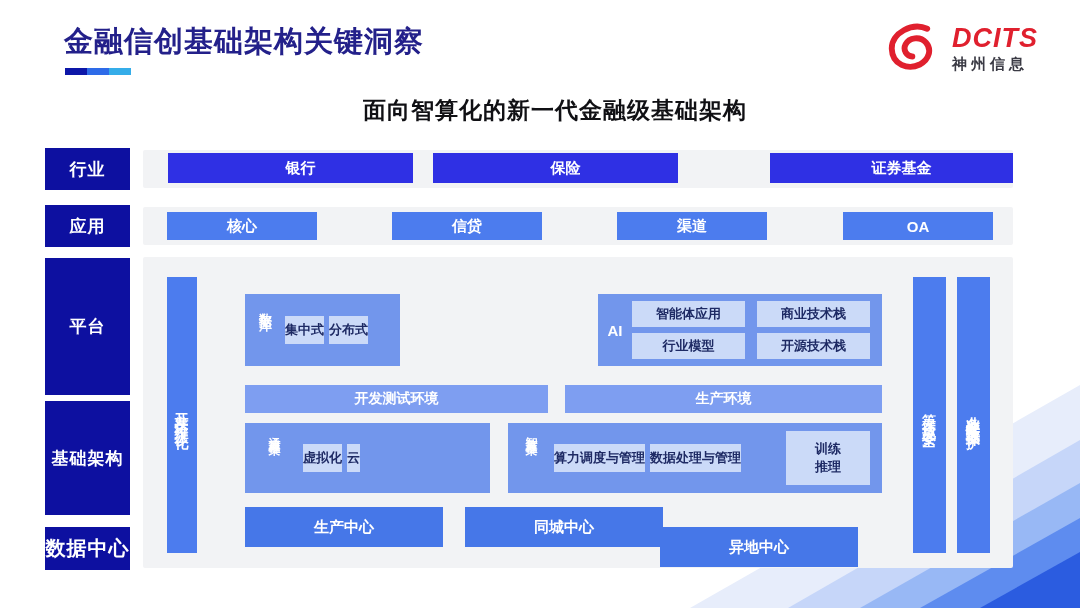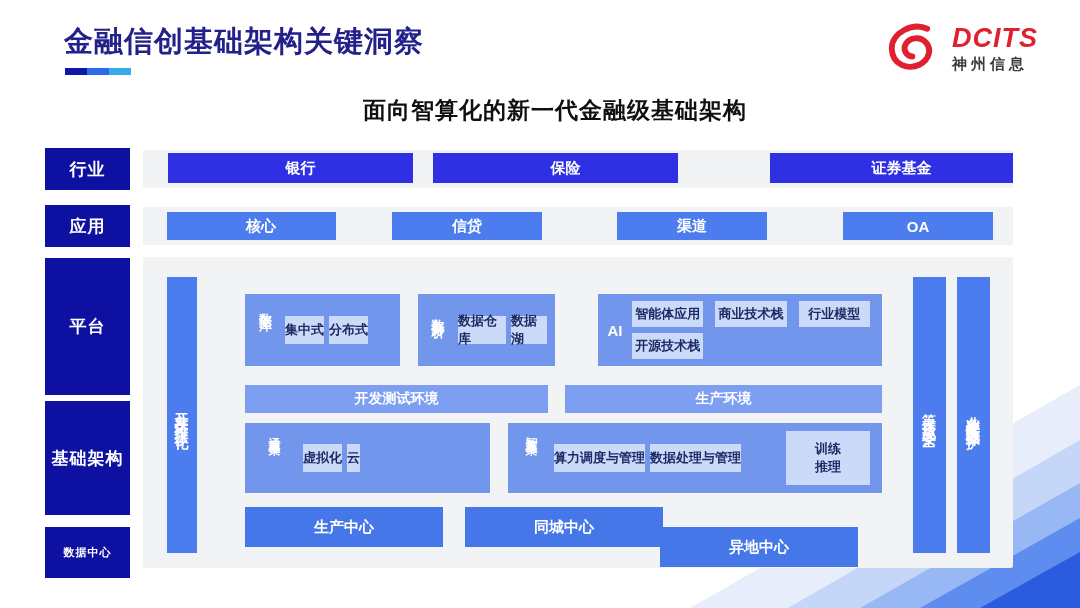--- a/index.html
+++ b/index.html
@@ -29,21 +29,21 @@
   .logo-company{color:#3a3a44;font-size:15px;font-weight:bold;letter-spacing:4px;margin-top:3px;}
 
   .subtitle{left:200px;top:95px;width:710px;text-align:center;font-size:23px;font-weight:bold;color:#101014;letter-spacing:1px;}
 
   
   .side-label{background:#0d10a0;color:#ffffff;font-weight:bold;display:flex;align-items:center;justify-content:center;font-size:17px;letter-spacing:1px;}
   .lbl-industry{left:45px;top:148px;width:85px;height:42px;}
   .lbl-application{left:45px;top:205px;width:85px;height:42px;}
   .lbl-platform{left:45px;top:258px;width:85px;height:137px;}
   .lbl-infra{left:45px;top:401px;width:85px;height:114px;}
-  .lbl-dc{left:45px;top:527px;width:85px;height:51px;font-size:11px;}
+  .lbl-dc{left:45px;top:527px;width:85px;height:43px;font-size:20px;}
 
   .band{background:#f2f3f5;border-radius:2px;}
   .band-industry{left:143px;top:150px;width:870px;height:38px;}
   .band-application{left:143px;top:207px;width:870px;height:38px;}
   .panel{left:143px;top:257px;width:870px;height:311px;background:#f2f3f5;border-radius:2px;}
 
   .btn{display:flex;align-items:center;justify-content:center;color:#ffffff;font-weight:bold;}
   .btn-ind{background:#2f30e4;font-size:15px;height:30px;top:153px;padding-left:20px;}
   .btn-app{background:#4c7cee;font-size:15px;height:28px;top:212px;}
   .btn-center{background:#4677e8;font-size:15px;height:40px;top:507px;}
@@ -59,21 +59,21 @@
 
   .db{left:245px;top:294px;width:155px;height:72px;}
   .an{left:418px;top:294px;width:137px;height:72px;}
   .ai{left:598px;top:294px;width:284px;height:72px;}
   .gc{left:245px;top:423px;width:245px;height:70px;}
   .ic{left:508px;top:423px;width:374px;height:70px;}
 
   .col-stack{display:flex;flex-direction:row;gap:5px;flex:1;margin-right:8px;}
   .col-stack .cell{height:28px;}
   .sec-lbl-w{width:40px;}
-  .ai-grid{display:grid;grid-template-columns:1fr 1fr 1fr;gap:6px 12px;flex:1;margin-right:12px;}
+  .ai-grid{display:grid;grid-template-columns:1fr 1fr;gap:6px 12px;flex:1;margin-right:12px;}
   .ai-grid .cell{height:26px;}
   .train{left:786px;top:431px;width:84px;height:54px;position:absolute;}
   .train-inner{width:2.3em;word-break:break-all;line-height:1.35;text-align:center;}
 </style>
 </head>
 <body>
 
 <div id="page">
 
   <div class="stripe s1"></div>
@@ -114,21 +114,21 @@
     <div class="abs side-label lbl-industry">行业</div>
     <div class="abs side-label lbl-application">应用</div>
     <div class="abs side-label lbl-platform">平台</div>
     <div class="abs side-label lbl-infra">基础架构</div>
     <div class="abs side-label lbl-dc">数据中心</div>
 
     <div class="abs btn btn-ind" style="left:168px;width:225px;">银行</div>
     <div class="abs btn btn-ind" style="left:433px;width:225px;">保险</div>
     <div class="abs btn btn-ind" style="left:770px;width:223px;">证券基金</div>
 
-    <div class="abs btn btn-app" style="left:167px;width:150px;padding-left:19px;">核心</div>
+    <div class="abs btn btn-app" style="left:167px;width:150px;">核心</div>
     <div class="abs btn btn-app" style="left:392px;width:150px;">信贷</div>
     <div class="abs btn btn-app" style="left:617px;width:150px;">渠道</div>
     <div class="abs btn btn-app" style="left:843px;width:150px;">OA</div>
 
     <div class="abs vbar" style="left:167px;top:277px;width:30px;height:276px;">
       <span class="vtext">开发运维一体化</span>
     </div>
     <div class="abs vbar" style="left:913px;top:277px;width:33px;height:276px;">
       <span class="vtext">等保合规安全</span>
     </div>
@@ -139,29 +139,20 @@
     <div class="abs section db">
       <span class="section-label sec-lbl-w">
         <span class="vtext" style="height:54px;letter-spacing:2px;">数据库</span>
       </span>
       <span class="col-stack">
         <span class="cell">集中式</span>
         <span class="cell">分布式</span>
       </span>
     </div>
 
-    <div class="abs section an">
-      <span class="section-label sec-lbl-w">
-        <span class="vtext" style="height:42px;line-height:17px;letter-spacing:2px;">数据分析</span>
-      </span>
-      <span class="col-stack">
-        <span class="cell">数据仓库</span>
-        <span class="cell">数据湖</span>
-      </span>
-    </div>
 
     <div class="abs section ai">
       <span class="section-label" style="width:34px;font-size:15px;">AI</span>
       <span class="ai-grid">
         <span class="cell">智能体应用</span>
         <span class="cell">商业技术栈</span>
         <span class="cell">行业模型</span>
         <span class="cell">开源技术栈</span>
       </span>
     </div>

